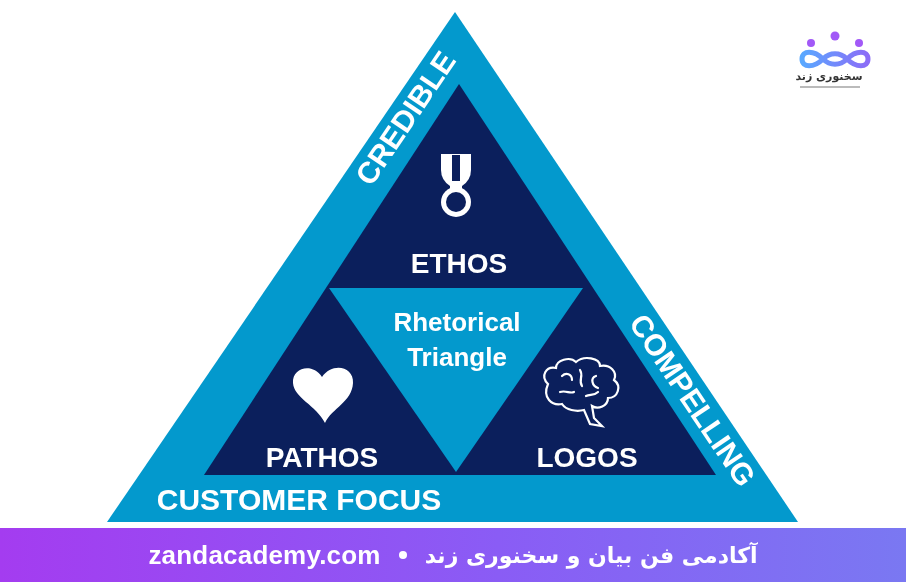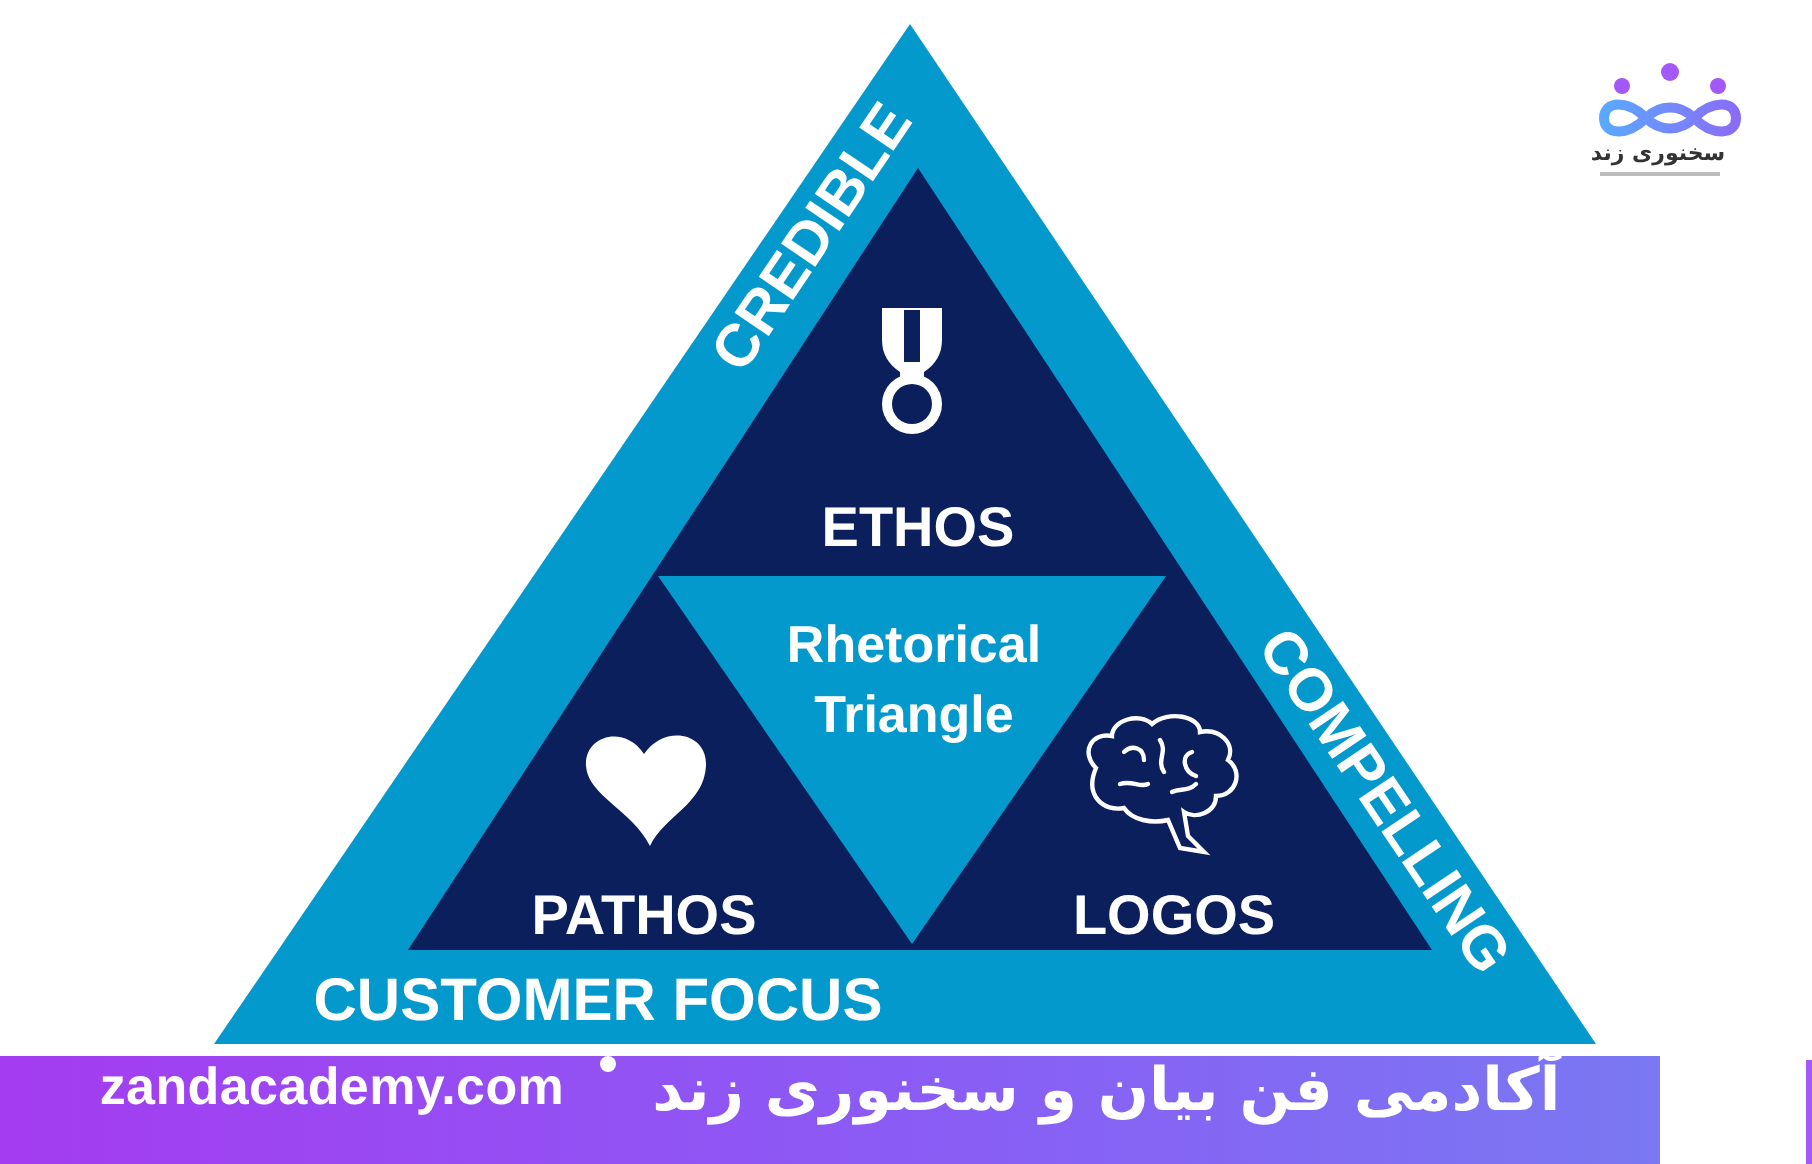--- a/index.html
+++ b/index.html
@@ -1,24 +1,24 @@
 <!DOCTYPE html>
 <html><head>
 <meta charset="utf-8">
 <style>
   html, body { margin:0; padding:0; }
   body { width:906px; height:582px; position:relative; overflow:hidden; background:#ffffff; font-family:"Liberation Sans", sans-serif; }
   .frame { position:absolute; left:0; top:0; width:906px; height:582px; box-sizing:border-box; border:3px solid #a259f7; border-bottom:none; }
   .canvas { position:absolute; left:0; top:0; width:906px; height:530px; background:#ffffff; }
   svg.diagram { position:absolute; left:0; top:0; width:906px; height:530px; }
   .lbl { font-family:"Liberation Sans", sans-serif; font-weight:bold; fill:#ffffff; }
-  .footer { position:absolute; left:0; top:528px; width:830px; height:54px; background:linear-gradient(90deg,#a43cf0 0%, #8a5cf5 55%, #7a78f2 100%); display:flex; align-items:flex-start; justify-content:center; color:#ffffff; font-weight:bold; font-size:26px; }
+  .footer { position:absolute; left:0; top:528px; width:906px; height:54px; background:linear-gradient(90deg,#a43cf0 0%, #8a5cf5 55%, #7a78f2 100%); display:flex; align-items:center; justify-content:center; color:#ffffff; font-weight:bold; font-size:26px; }
   .footer .site { font-family:"Liberation Sans", sans-serif; letter-spacing:0.2px; }
   .footer .dot { display:inline-block; width:8px; height:8px; border-radius:50%; background:#fff; margin:0 18px; }
-  .footer .fa { font-family:"DejaVu Sans", sans-serif; font-size:30px; direction:rtl; }
+  .footer .fa { font-family:"DejaVu Sans", sans-serif; font-size:22px; direction:rtl; }
   .logo { position:absolute; left:790px; top:24px; width:90px; height:70px; }
   .logo-text { position:absolute; left:790px; top:70px; width:78px; text-align:center; font-family:"DejaVu Sans", sans-serif; font-size:11px; font-weight:bold; color:#333; direction:rtl; }
   .logo-sub { position:absolute; left:800px; top:86px; width:60px; height:2px; background:#bbb; }
 </style>
 </head>
 <body>
 
 <div class="frame"></div>
 <div class="canvas">
   <svg class="diagram" viewBox="0 0 906 530">

